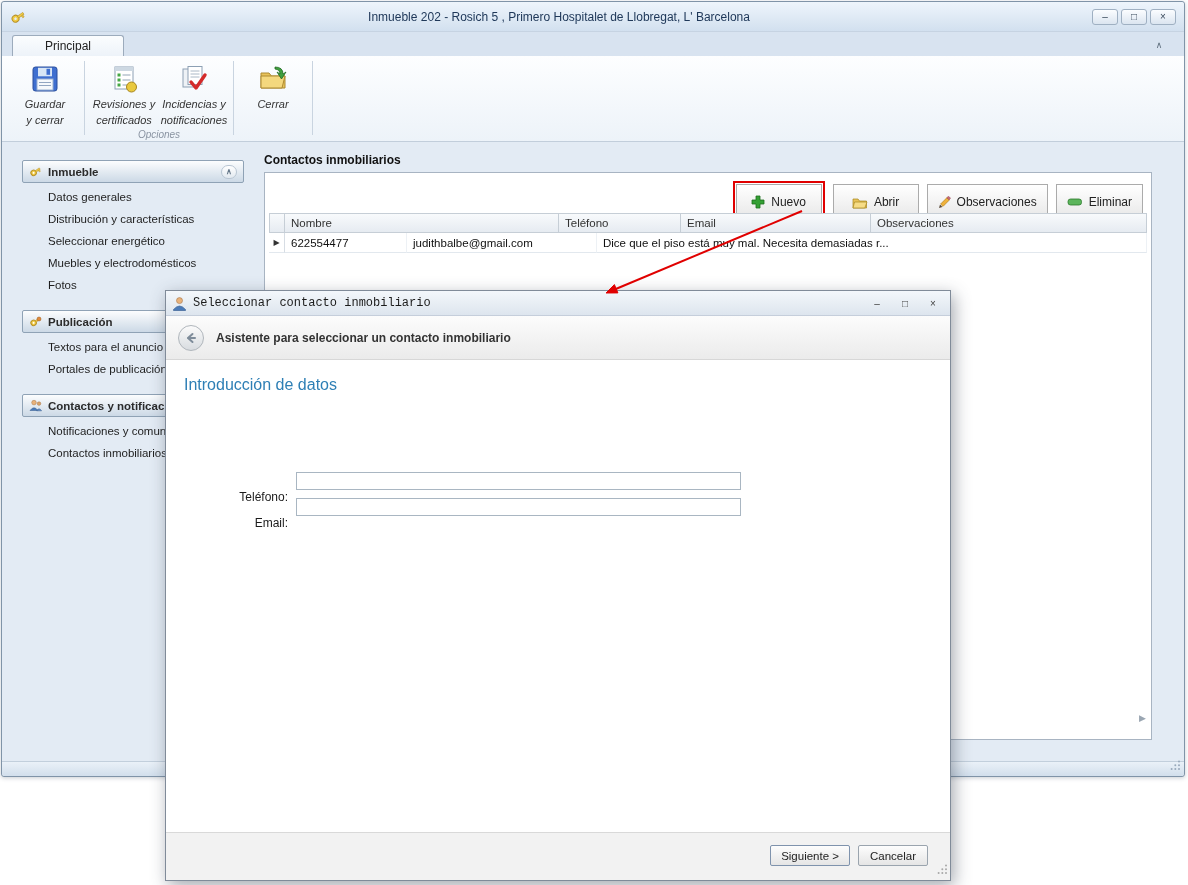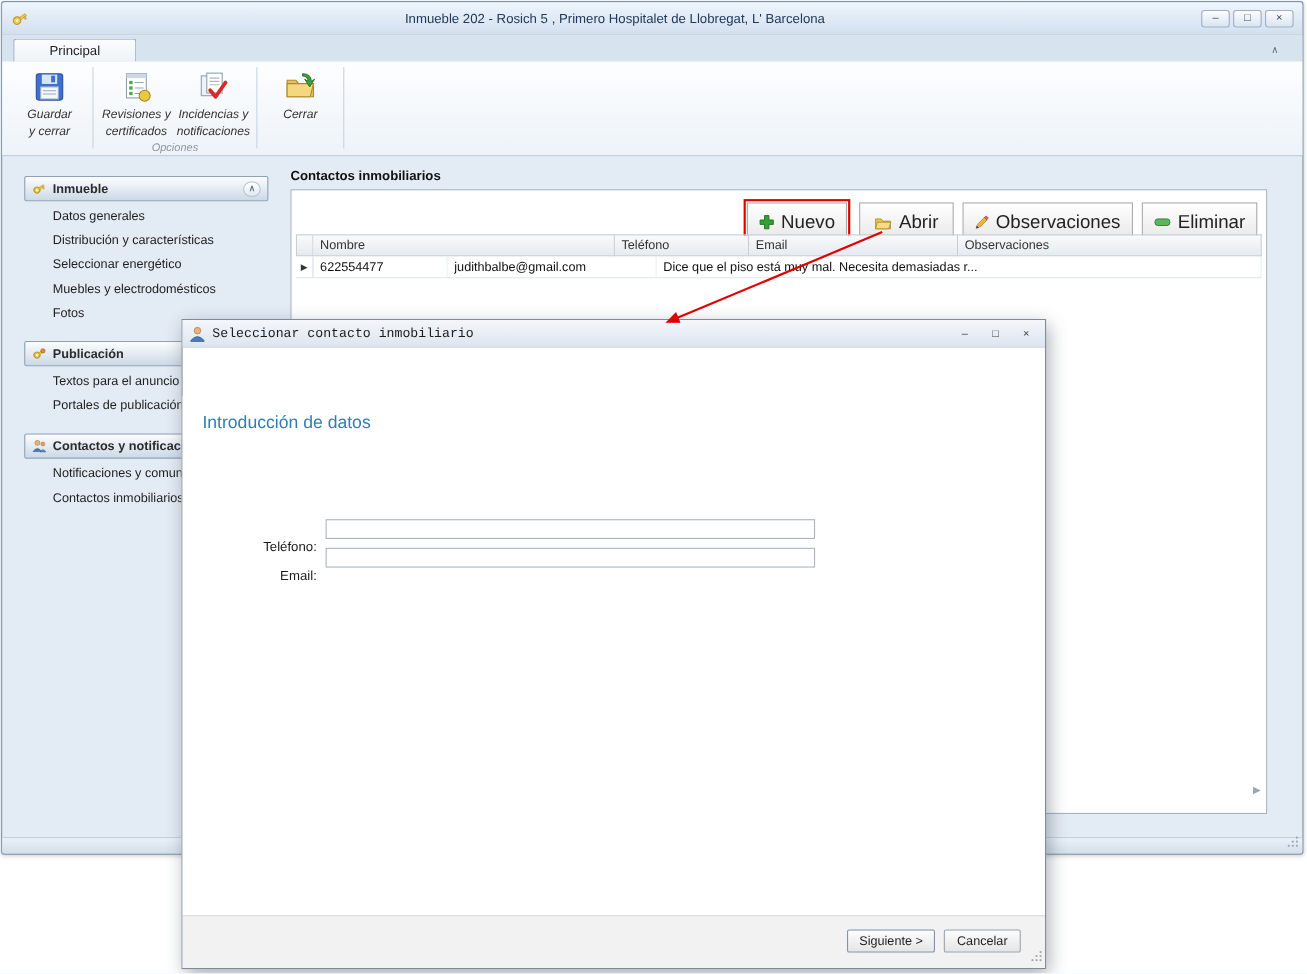--- a/index.html
+++ b/index.html
@@ -72,21 +72,21 @@
   
   .content-title { position:absolute; left:262px; top:151px; font-weight:bold; font-size:12px; color:#111; }
   .panel {
     position:absolute; left:262px; top:170px; width:888px; height:568px;
     background:#fff; border:1px solid #a8b4c2;
   }
   .panel-toolbar { position:absolute; top:8px; right:8px; display:flex; align-items:center; gap:8px; }
   .tbtn {
     height:36px; min-width:86px; padding:0 10px; display:inline-flex; align-items:center; justify-content:center; gap:6px;
     background:linear-gradient(#ffffff,#e7e7e7); border:1px solid #ababab; border-radius:0;
-    font-size:17px; color:#222; cursor:default;
+    font-size:12px; color:#222; cursor:default;
   }
   .nuevo-annot { border:2px solid #e00000; padding:1px; }
   .grid { position:absolute; left:4px; right:4px; top:40px; }
   .thead { display:flex; height:20px; }
   .th {
     background:linear-gradient(#f8fafc,#e6ebf1); border:1px solid #c6ced6; border-left:none;
     display:flex; align-items:center; padding:0 6px; font-size:11.5px; color:#333; overflow:hidden; white-space:nowrap;
   }
   .th:first-child { border-left:1px solid #c6ced6; }
   .trow { display:flex; height:20px; background:#fff; }
@@ -409,20 +409,31 @@
             <circle cx="7.5" cy="4.6" r="3" fill="#e8b27a" stroke="#a8764a" stroke-width="0.6"></circle>
             <path d="M1.5 13.5 q6 -7 12 0 v1 h-12 z" fill="#4a7ab8" stroke="#2e568c" stroke-width="0.6"></path>
           </svg>
       </span>
       <span class="dlg-title">Seleccionar contacto inmobiliario</span>
       <span class="dlg-winbtn">–</span>
       <span class="dlg-winbtn">□</span>
       <span class="dlg-winbtn">×</span>
     </div>
 
+    <div class="dlg-header">
+      <span class="back-btn">
+        <span class="icon">
+          <svg width="12" height="12" viewBox="0 0 12 12">
+              <path d="M7.5 2 L3 6 L7.5 10" fill="none" stroke="#7e8c9a" stroke-width="2" stroke-linecap="round" stroke-linejoin="round"></path>
+              <line x1="3.4" y1="6" x2="10" y2="6" stroke="#7e8c9a" stroke-width="2" stroke-linecap="round"></line>
+            </svg>
+        </span>
+      </span>
+      <span class="dlg-header-text">Asistente para seleccionar un contacto inmobiliario</span>
+    </div>
 
     <div class="dlg-body">
       <div class="dlg-heading">Introducción de datos</div>
       <div class="form-row r1">
         <span class="form-label">Teléfono:</span>
         <input class="form-input" type="text" value="" style="">
       </div>
       <div class="form-row r2">
         <span class="form-label">Email:</span>
         <input class="form-input" type="text" value="" style="">

